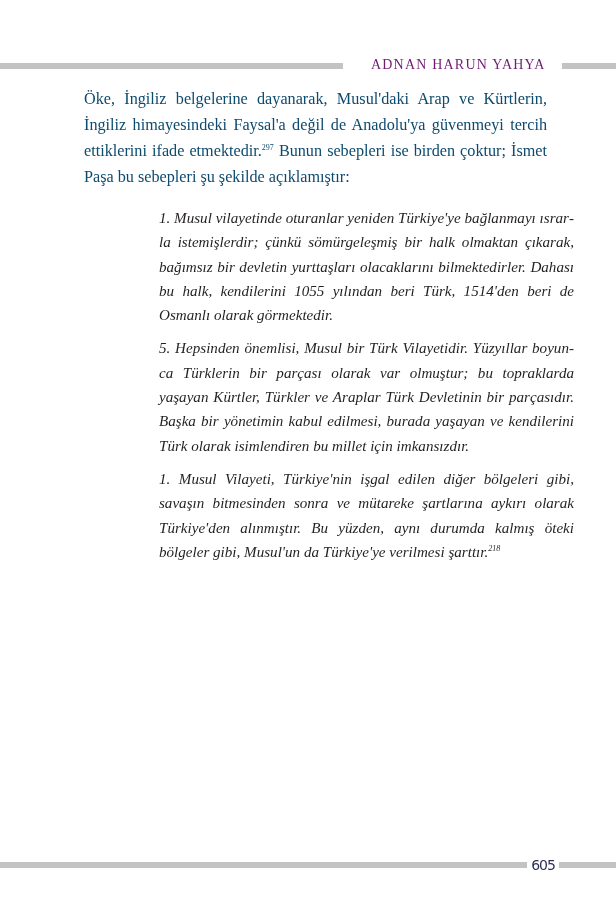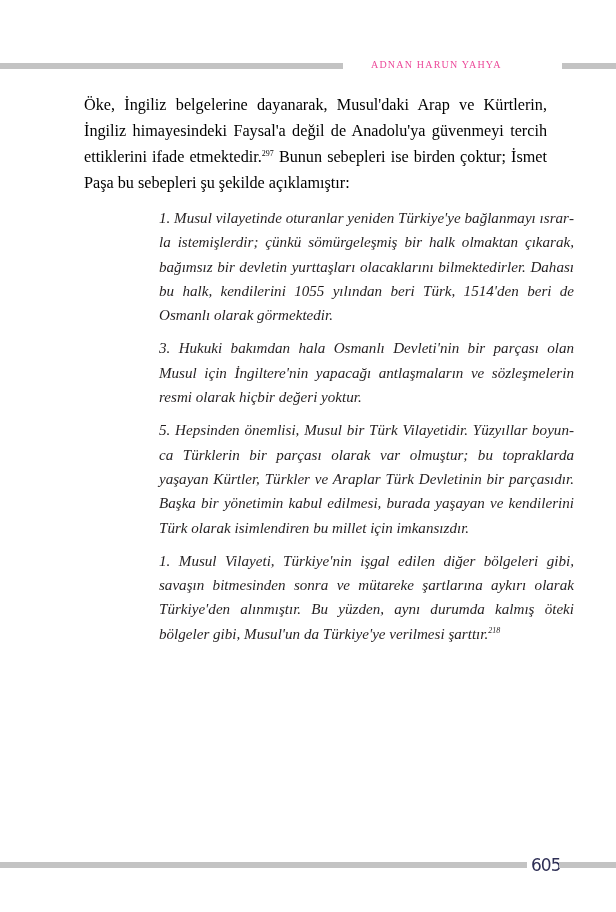--- a/index.html
+++ b/index.html
@@ -28,35 +28,35 @@
       background: #c3c3c3;
     }
     .header .bar-left { left: 0; top: 9px; width: 343px; }
     .header .bar-right { left: 562px; top: 9px; width: 54px; }
     .header .author {
       position: absolute;
       left: 371px;
       top: 0;
       width: 164px;
       font-family: "Liberation Serif", serif;
-      font-size: 10px;
+      font-size: 14px;
       letter-spacing: 1.2px;
-      color: #ec4899;
+      color: #701a75;
       line-height: 22px;
       white-space: nowrap;
     }
     .body-para {
       position: absolute;
       left: 84px;
-      top: 92px;
+      top: 86px;
       width: 463px;
       font-size: 16.2px;
       line-height: 26px;
       text-align: justify;
-      color: #000000;
+      color: #0c4a6e;
     }
     .body-para sup, .quote sup {
       font-size: 8px;
       vertical-align: super;
       line-height: 0;
     }
     .quotes {
       position: absolute;
       left: 114px;
       top: 206px;
@@ -80,40 +80,39 @@
     }
     .footer .bar-left { left: 0; top: 8px; width: 527px; }
     .footer .bar-right { left: 559px; top: 8px; width: 57px; }
     .footer .page-num {
       position: absolute;
       left: 531px;
       top: 0;
       width: 24px;
       text-align: center;
       font-family: "DejaVu Sans", sans-serif;
-      font-size: 17px;
+      font-size: 14px;
       letter-spacing: -1px;
       color: #2e2f55;
       line-height: 22px;
     }
   </style>
 </head>
 <body>
 
 <div class="header">
   <div class="bar bar-left"></div>
   <div class="author">ADNAN HARUN YAHYA</div>
   <div class="bar bar-right"></div>
 </div>
 
 <p class="body-para" style="margin:0;"><span>Öke, İngiliz belgelerine dayanarak, Musul'daki Arap ve Kürtlerin, İngiliz himayesindeki Faysal'a değil de Anadolu'ya güvenmeyi tercih ettiklerini ifade etmektedir.</span><sup>297</sup><span> Bunun sebepleri ise birden çoktur; İsmet Paşa bu sebepleri şu şekilde açıklamıştır:</span></p>
 
 <div class="quotes">
   <p class="quote">1. Musul vilayetinde oturanlar yeniden Türkiye'ye bağlanmayı ısrar­la istemişlerdir; çünkü sömürgeleşmiş bir halk olmaktan çıkarak, bağımsız bir devletin yurttaşları olacaklarını bilmektedirler. Dahası bu halk, kendilerini 1055 yılından beri Türk, 1514'den beri de Osmanlı olarak görmektedir.</p>
-  <p class="quote">3. Hukuki bakımdan hala Osmanlı Devleti'nin bir parçası olan Musul için İngiltere'nin yapacağı antlaşmaların ve sözleşmelerin resmi olarak hiçbir değeri yoktur.</p>
   <p class="quote">5. Hepsinden önemlisi, Musul bir Türk Vilayetidir. Yüzyıllar boyun­ca Türklerin bir parçası olarak var olmuştur; bu topraklarda yaşayan Kürtler, Türkler ve Araplar Türk Devletinin bir parçasıdır. Başka bir yönetimin kabul edilmesi, burada yaşayan ve kendilerini Türk olarak isimlendiren bu millet için imkansızdır.</p>
   <p class="quote"><span>1. Musul Vilayeti, Türkiye'nin işgal edilen diğer bölgeleri gibi, savaşın bitmesinden sonra ve mütareke şartlarına aykırı olarak Türkiye'den alınmıştır. Bu yüzden, aynı durumda kalmış öteki bölgeler gibi, Musul'un da Türkiye'ye verilmesi şarttır.</span><sup>218</sup></p>
 </div>
 
 <div class="footer">
   <div class="bar bar-left"></div>
   <div class="page-num">605</div>
   <div class="bar bar-right"></div>
 </div>
 

